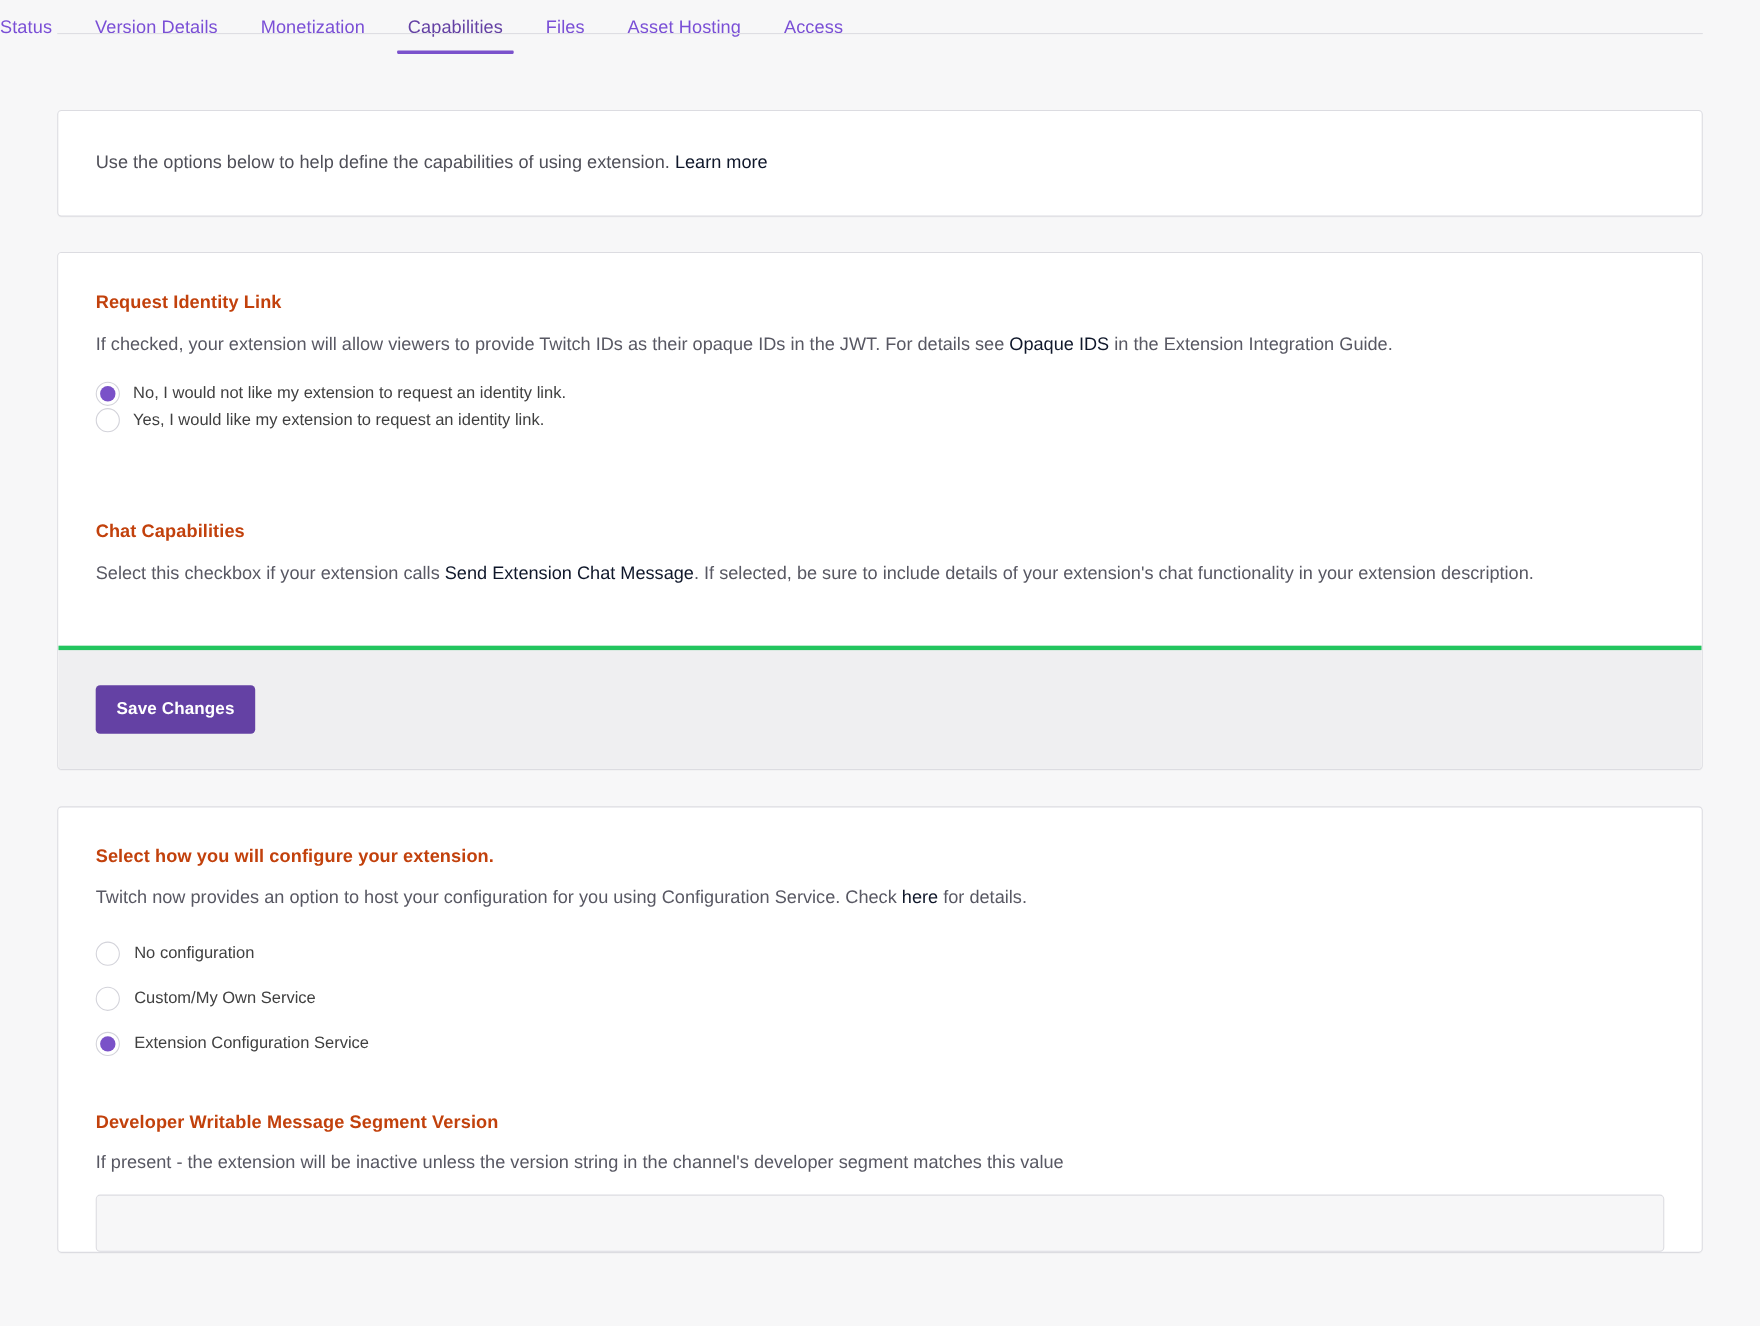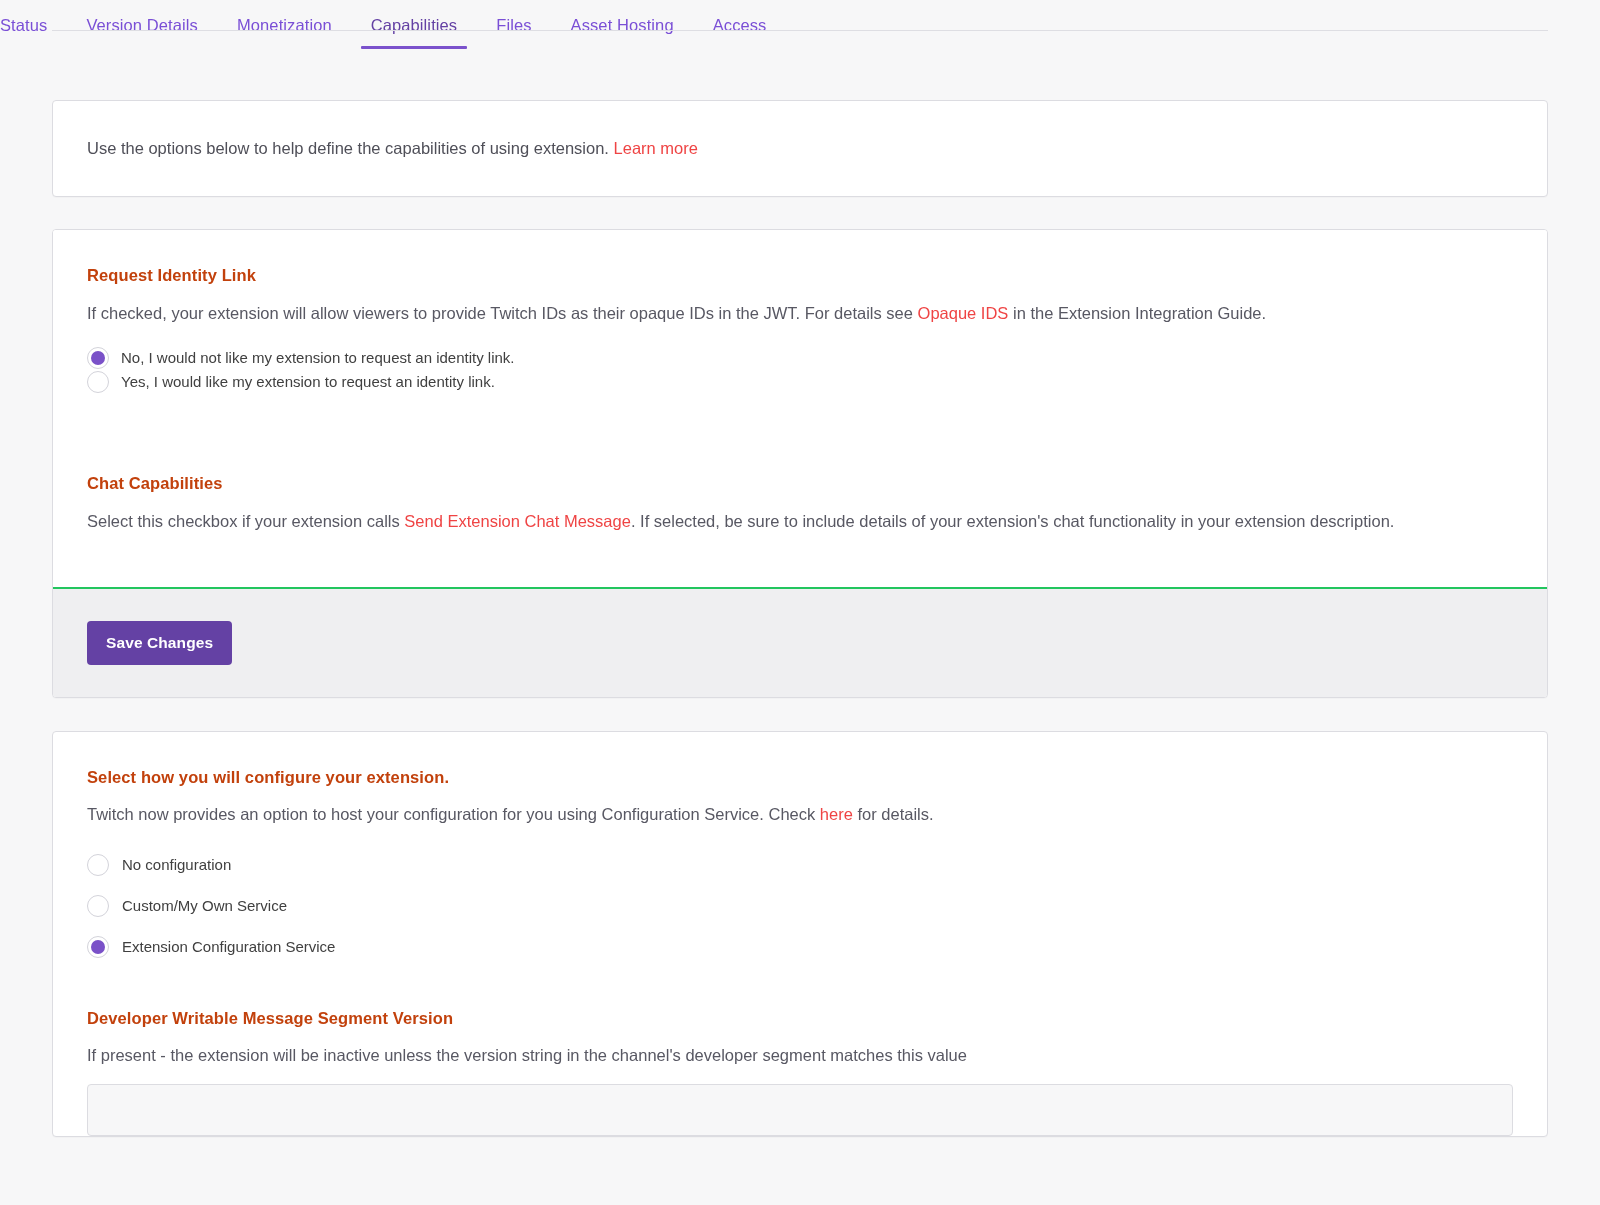--- a/index.html
+++ b/index.html
@@ -63,21 +63,21 @@
     padding: 34px 34px 34px 34px;
     min-height: 97px;
     display: flex;
     align-items: center;
   }
   .info-text {
     font-size: 16.5px;
     color: #4f4f58;
   }
   .link {
-    color: #ef4444;
+    color: #0f172a;
     text-decoration: none;
     cursor: pointer;
   }
 
   .card-caps {
     margin-top: 32px;
     overflow: hidden;
   }
   .caps-body {
     padding: 36px 34px 34px 34px;
@@ -122,21 +122,21 @@
   }
   .radio-label {
     font-size: 15px;
     color: #404040;
     line-height: 1;
   }
   .spacer-between { height: 80px; }
 
   .caps-footer {
     background: #efeff1;
-    border-top: 2px solid #22c55e;
+    border-top: 4px solid #22c55e;
     padding: 32px 34px;
   }
   .btn-primary {
     background: #6441a4;
     color: #ffffff;
     border: none;
     border-radius: 4px;
     font-size: 15.5px;
     font-weight: bold;
     font-family: "Liberation Sans", sans-serif;

